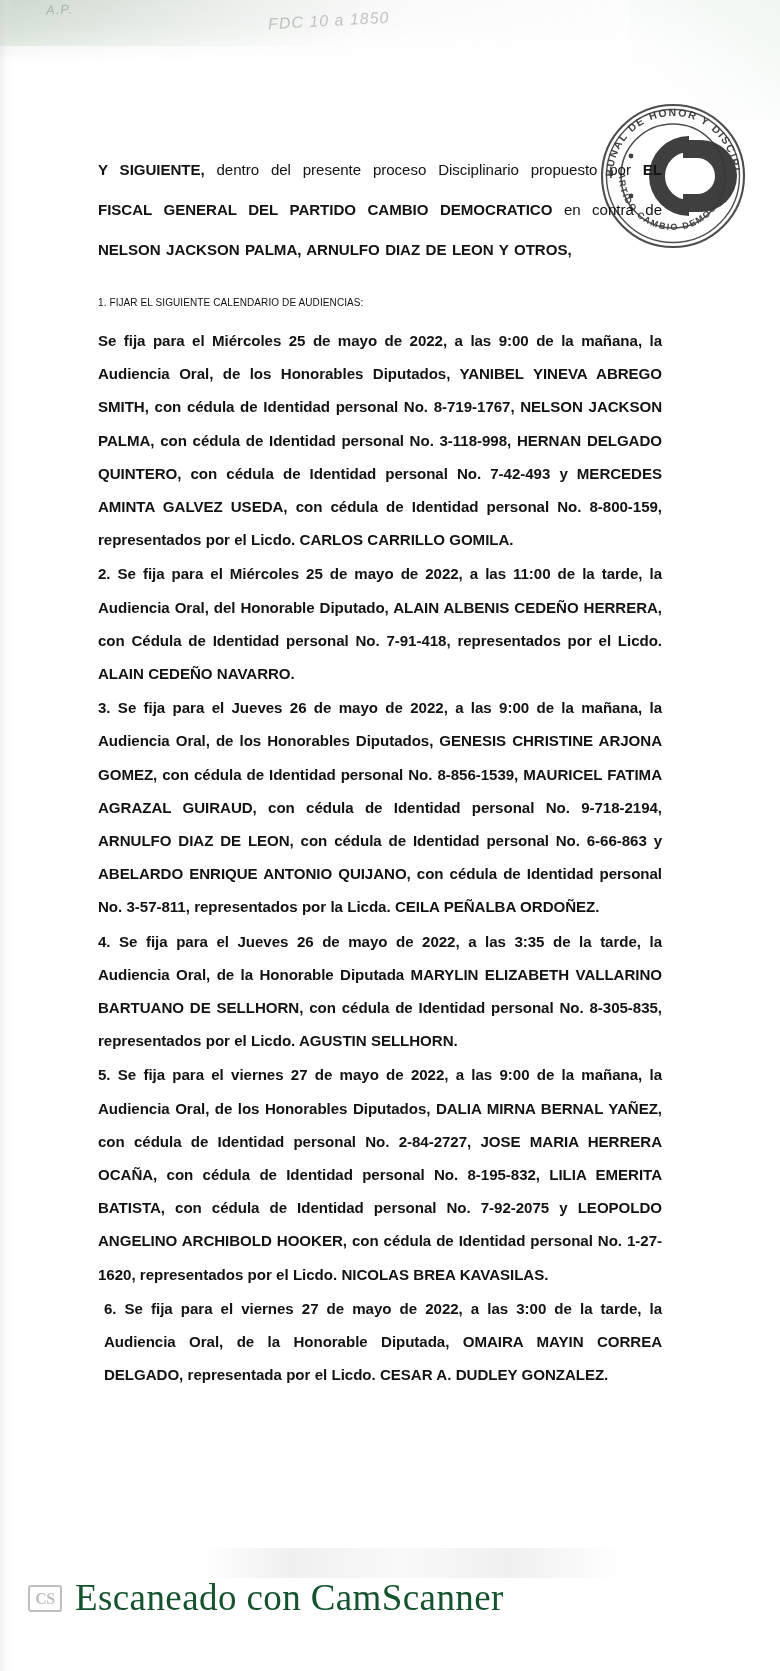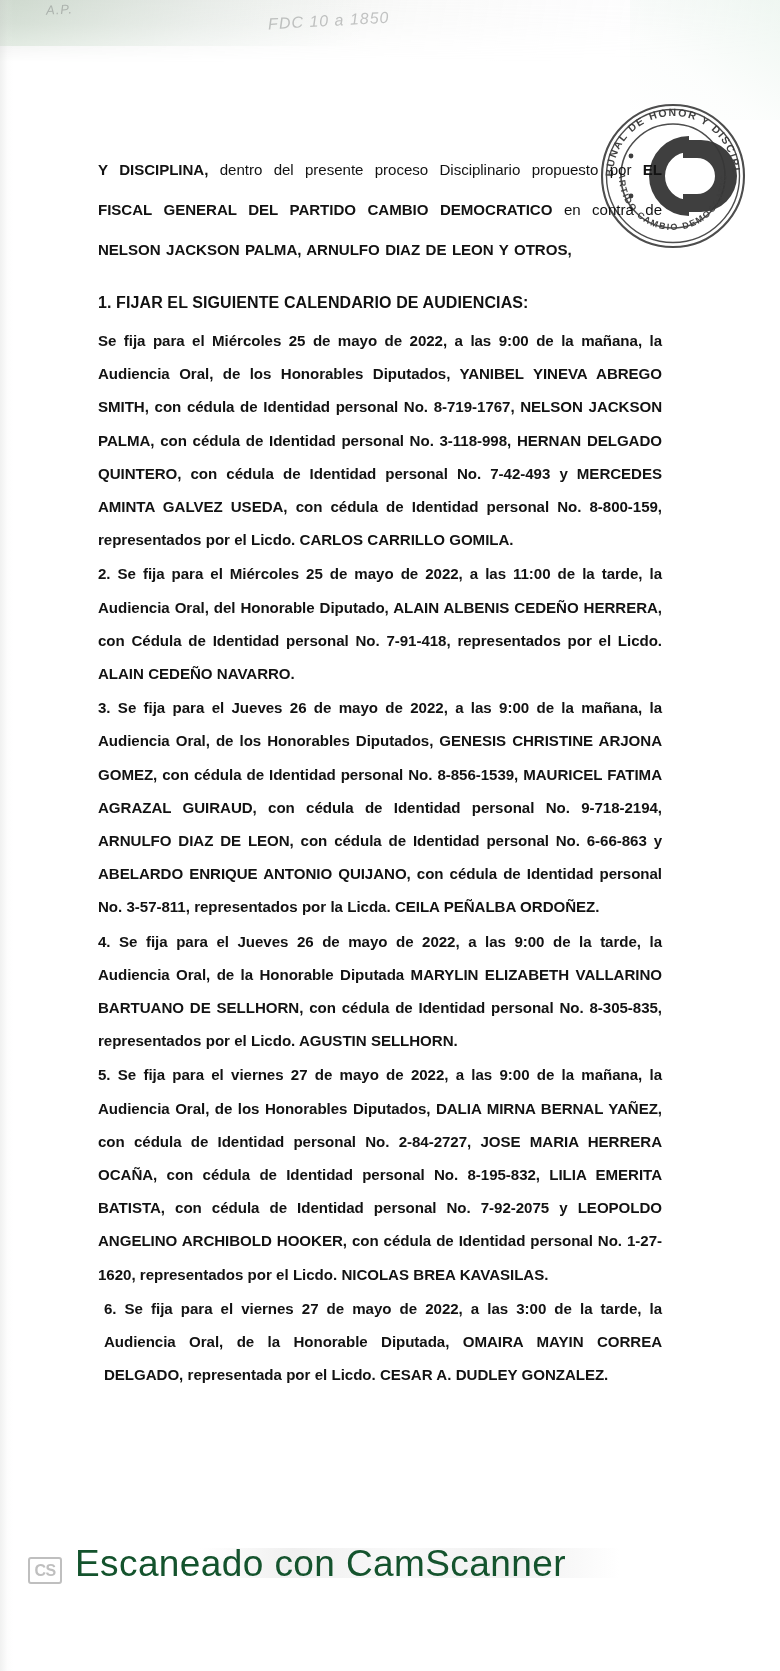--- a/index.html
+++ b/index.html
@@ -116,23 +116,23 @@
     color: #101010;
     margin: 2px 0 40px 0;
     letter-spacing: 0.2px;
   }
   .resuelve-line span {
     text-decoration: underline;
     text-underline-offset: 2px;
   }
 
   .heading-item {
-    font-size: 16px;
+    font-size: 10px;
     line-height: 34px;
-    font-weight: bold;
+    font-weight: normal;
     color: #111111;
     margin: 16px 0 4px 0;
     letter-spacing: 0.1px;
   }
 
   
   .lite { font-weight: bold; }
 
   .para.tight { margin-bottom: 0; margin-left: 6px; }
 
@@ -145,25 +145,26 @@
     height: 152px;
     pointer-events: none;
     opacity: 0.86;
   }
   .seal svg { display: block; }
 
   
   .watermark {
     position: absolute;
     left: 28px;
-    top: 1544px;
+    top: 1578px;
     display: flex;
-    align-items: flex-end;
+    align-items: center;
     gap: 13px;
     pointer-events: none;
+    font-family: Liberation Serif, serif;
   }
   .cs-badge {
     width: 34px;
     height: 27px;
     border: 2.4px solid #bfbfbf;
     border-radius: 3px;
     color: #bfbfbf;
     font-size: 16px;
     font-weight: bold;
     line-height: 23px;
@@ -226,29 +227,29 @@
       </g>
       <g fill="#1f1f1f">
         <circle cx="34" cy="96" r="2.4"></circle>
         <circle cx="34" cy="56" r="2.4"></circle>
       </g>
     </svg>
   </div>
 
   <div class="doc-body">
 
-    <p class="para opening"><span>Y DISCIPLINA,</span><span class="lite"> dentro del  presente proceso Disciplinario propuesto por </span><span>EL FISCAL GENERAL DEL PARTIDO CAMBIO DEMOCRATICO</span><span class="lite"> en contra de </span><span>NELSON JACKSON PALMA, ARNULFO DIAZ DE LEON Y OTROS,</span></p>
+    <p class="para opening"><span>Y SIGUIENTE,</span><span class="lite"> dentro del  presente proceso Disciplinario propuesto por </span><span>EL FISCAL GENERAL DEL PARTIDO CAMBIO DEMOCRATICO</span><span class="lite"> en contra de </span><span>NELSON JACKSON PALMA, ARNULFO DIAZ DE LEON Y OTROS,</span></p>
 
 
     <p class="heading-item">1. FIJAR EL SIGUIENTE CALENDARIO DE AUDIENCIAS:</p>
 
     <p class="para">Se fija para el Miércoles 25 de mayo de 2022,  a las 9:00 de la mañana, la Audiencia Oral, de los Honorables Diputados, YANIBEL YINEVA ABREGO SMITH, con cédula de Identidad personal No. 8-719-1767, NELSON JACKSON PALMA, con cédula de Identidad personal No. 3-118-998, HERNAN DELGADO QUINTERO, con cédula de Identidad personal No. 7-42-493 y MERCEDES AMINTA GALVEZ USEDA, con cédula de Identidad personal No. 8-800-159, representados por el Licdo. CARLOS CARRILLO GOMILA.</p>
     <p class="para">2. Se fija para el Miércoles 25 de mayo de 2022,  a las 11:00 de la tarde, la Audiencia Oral, del Honorable Diputado, ALAIN ALBENIS CEDEÑO HERRERA, con Cédula de Identidad personal No. 7-91-418, representados por el Licdo. ALAIN CEDEÑO NAVARRO.</p>
     <p class="para">3. Se fija para el Jueves 26 de mayo de 2022,  a las 9:00 de la mañana, la Audiencia Oral, de los Honorables Diputados, GENESIS CHRISTINE ARJONA GOMEZ, con cédula de Identidad personal No. 8-856-1539, MAURICEL FATIMA AGRAZAL GUIRAUD, con cédula de Identidad personal No. 9-718-2194, ARNULFO DIAZ DE LEON, con cédula de Identidad personal No. 6-66-863 y ABELARDO ENRIQUE ANTONIO QUIJANO, con cédula de Identidad personal No. 3-57-811, representados por la Licda. CEILA PEÑALBA ORDOÑEZ.</p>
-    <p class="para">4. Se fija para el Jueves 26 de mayo de 2022,  a las 9:00 de la tarde, la Audiencia Oral, de la Honorable Diputada MARYLIN ELIZABETH VALLARINO BARTUANO DE SELLHORN, con cédula de Identidad personal No. 8-305-835, representados por el Licdo. AGUSTIN SELLHORN.</p>
+    <p class="para">4. Se fija para el Jueves 26 de mayo de 2022,  a las 3:35 de la tarde, la Audiencia Oral, de la Honorable Diputada MARYLIN ELIZABETH VALLARINO BARTUANO DE SELLHORN, con cédula de Identidad personal No. 8-305-835, representados por el Licdo. AGUSTIN SELLHORN.</p>
     <p class="para">5. Se fija para el viernes 27 de mayo de 2022,  a las 9:00 de la mañana, la Audiencia Oral, de los Honorables Diputados, DALIA MIRNA BERNAL YAÑEZ, con cédula de Identidad personal No.  2-84-2727, JOSE MARIA HERRERA OCAÑA, con cédula de Identidad personal No. 8-195-832, LILIA EMERITA BATISTA, con cédula de Identidad personal No. 7-92-2075 y LEOPOLDO ANGELINO ARCHIBOLD HOOKER, con cédula de Identidad personal No.  1-27-1620, representados por el Licdo. NICOLAS BREA KAVASILAS.</p>
     <p class="para tight">6. Se fija para el viernes 27 de mayo de 2022,  a las 3:00 de la tarde, la Audiencia Oral, de la Honorable Diputada, OMAIRA MAYIN CORREA DELGADO, representada por el Licdo. CESAR A. DUDLEY GONZALEZ.</p>
 
   </div>
 
   <div class="wm-smudge"></div>
   <div class="watermark">
     <div class="cs-badge">CS</div>
     <div class="cs-text">Escaneado con CamScanner</div>
   </div>

